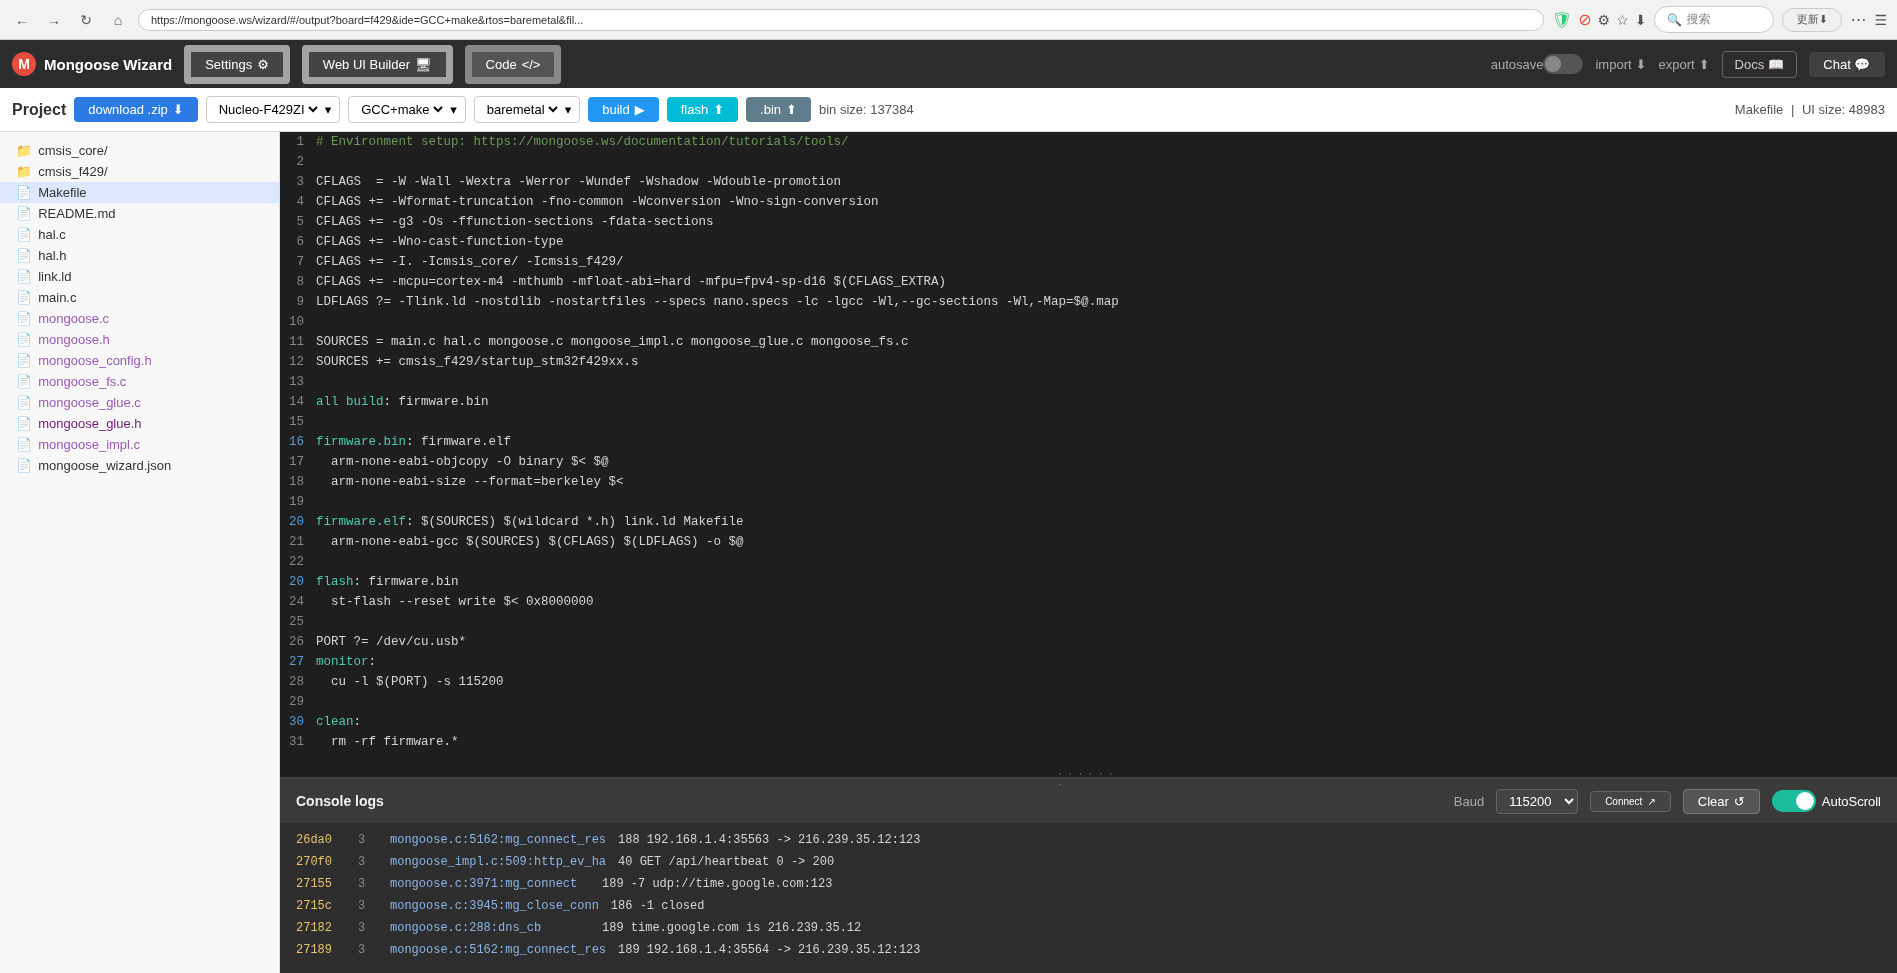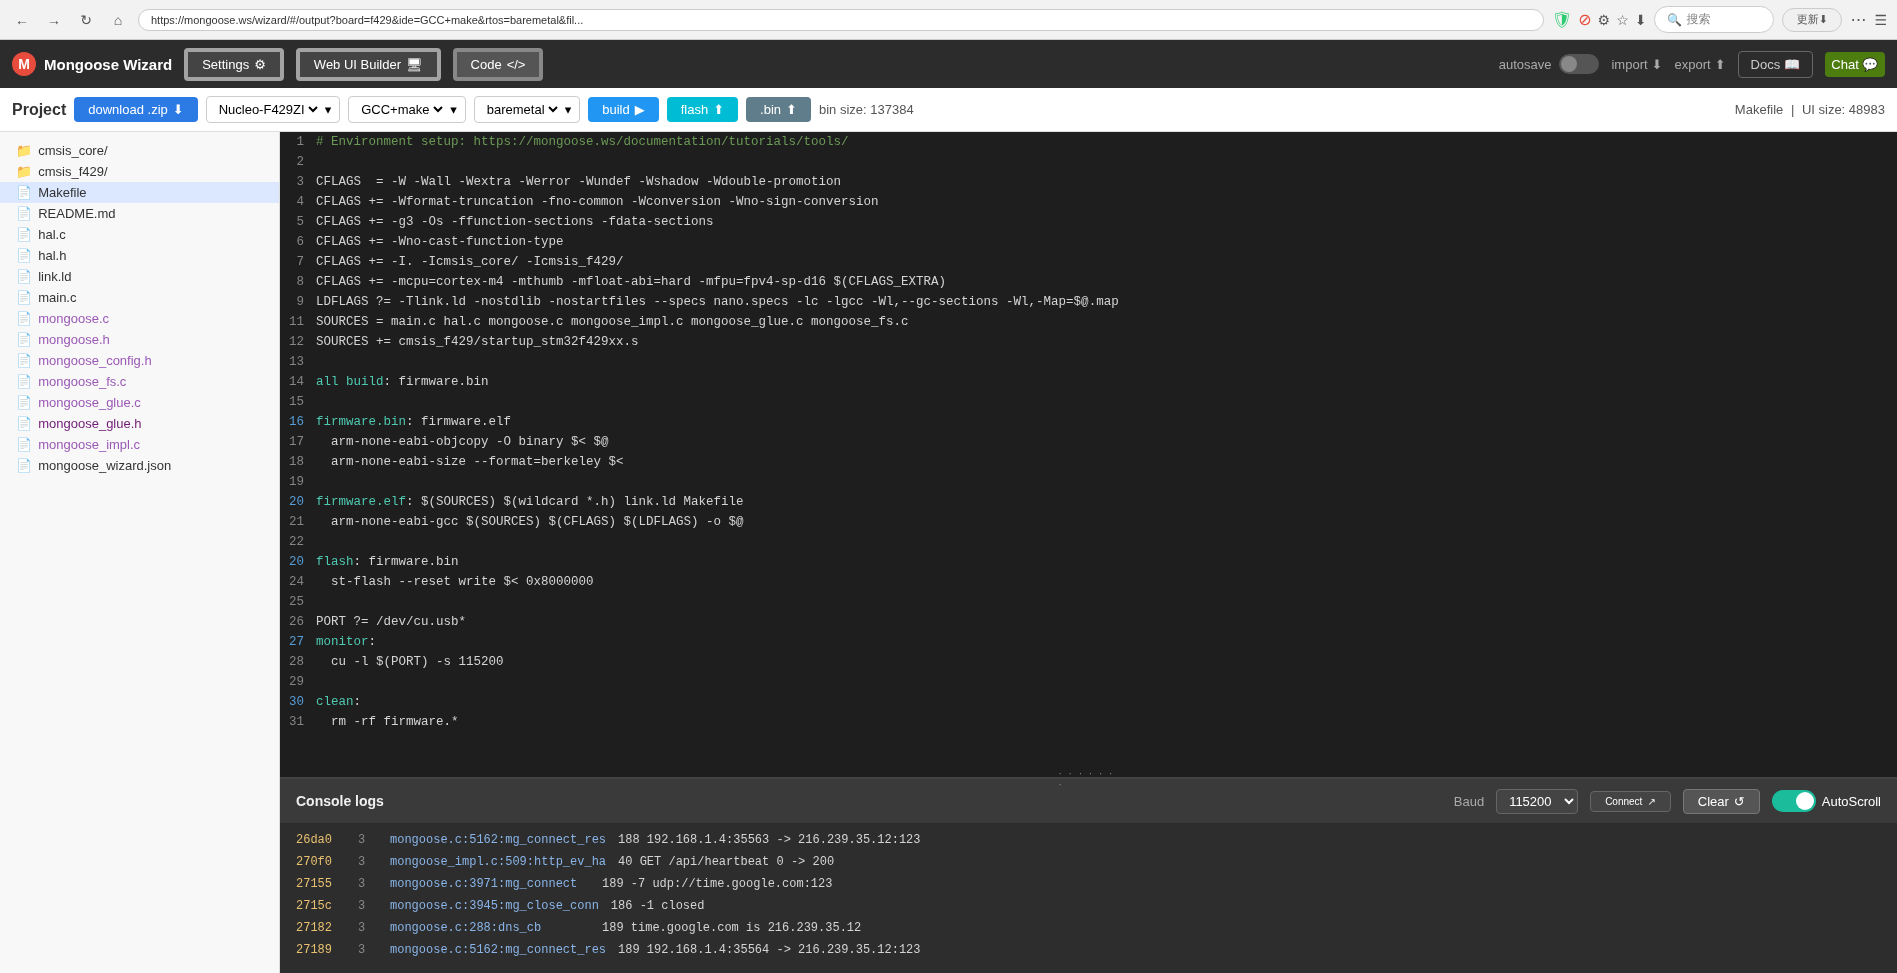--- a/index.html
+++ b/index.html
@@ -29,38 +29,38 @@
       background: #2c2c2c;
       display: flex;
       align-items: center;
       padding: 0 12px;
       height: 48px;
       gap: 12px;
     }
     .app-logo { display: flex; align-items: center; gap: 8px; color: white; font-weight: bold; font-size: 15px; }
     .logo-icon { width: 24px; height: 24px; background: #e74c3c; border-radius: 50%; display: flex; align-items: center; justify-content: center; color: white; font-size: 14px; }
     .header-btn {
-      background: #444; border: 4px solid #a3a3a3; color: white; padding: 5px 14px; border-radius: 4px; cursor: pointer; font-size: 13px; display: flex; gap: 5px;
+      background: #444; border: 7px solid #a3a3a3; color: white; padding: 5px 14px; border-radius: 4px; cursor: pointer; font-size: 13px; display: flex; gap: 5px;
     }
     .header-spacer { flex: 1; }
-    .autosave-area { display: flex; align-items: center; gap: 8px; color: #aaa; font-size: 13px; }
+    .autosave-area { display: flex; align-items: center; color: #aaa; font-size: 13px; }
     .toggle-switch {
       width: 40px; height: 20px; background: #555; border-radius: 10px; position: relative; cursor: pointer;
     }
     .toggle-switch .knob {
       width: 16px; height: 16px; background: #888; border-radius: 50%; position: absolute; top: 2px; left: 2px; transition: left 0.2s;
     }
     .import-btn, .export-btn {
       background: none; border: none; color: #aaa; font-size: 13px; cursor: pointer; display: flex; align-items: center; gap: 4px;
     }
     .docs-btn {
       background: none; border: 1px solid #666; color: #ccc; padding: 5px 12px; border-radius: 4px; cursor: pointer; font-size: 13px; display: flex; align-items: center; gap: 4px;
     }
     .chat-btn {
-      background: #4d7c0f; border: none; color: white; padding: 5px 6px; border-radius: 4px; cursor: pointer; font-size: 13px; display: flex; align-items: center; gap: 4px;
+      background: #404040; border: none; color: white; padding: 5px 14px; border-radius: 4px; cursor: pointer; font-size: 13px; display: flex; align-items: center; gap: 4px;
     }
 
     
     .toolbar {
       background: white; border-bottom: 1px solid #ddd; padding: 6px 12px; display: flex; align-items: center; gap: 8px; height: 44px;
     }
     .project-label { font-weight: bold; font-size: 16px; color: #333; }
     .download-btn {
       background: #2c7be5; color: white; border: none; border-radius: 4px; padding: 5px 14px; cursor: pointer; font-size: 13px; display: flex; align-items: center; gap: 5px;
     }
@@ -354,20 +354,24 @@
           <span class="line-num">7</span>
           <span class="line-content">CFLAGS += -I. -Icmsis_core/ -Icmsis_f429/</span>
         </div>
         <div class="code-line">
           <span class="line-num">8</span>
           <span class="line-content">CFLAGS += -mcpu=cortex-m4 -mthumb -mfloat-abi=hard -mfpu=fpv4-sp-d16 $(CFLAGS_EXTRA)</span>
         </div>
         <div class="code-line">
           <span class="line-num">9</span>
           <span class="line-content">LDFLAGS ?= -Tlink.ld -nostdlib -nostartfiles --specs nano.specs -lc -lgcc -Wl,--gc-sections -Wl,-Map=$@.map</span>
+        </div>
+        <div class="code-line">
+          <span class="line-num">10</span>
+          <span class="line-content"> </span>
         </div>
         <div class="code-line">
           <span class="line-num">11</span>
           <span class="line-content">SOURCES = main.c hal.c mongoose.c mongoose_impl.c mongoose_glue.c mongoose_fs.c</span>
         </div>
         <div class="code-line">
           <span class="line-num">12</span>
           <span class="line-content">SOURCES += cmsis_f429/startup_stm32f429xx.s</span>
         </div>
         <div class="code-line">

